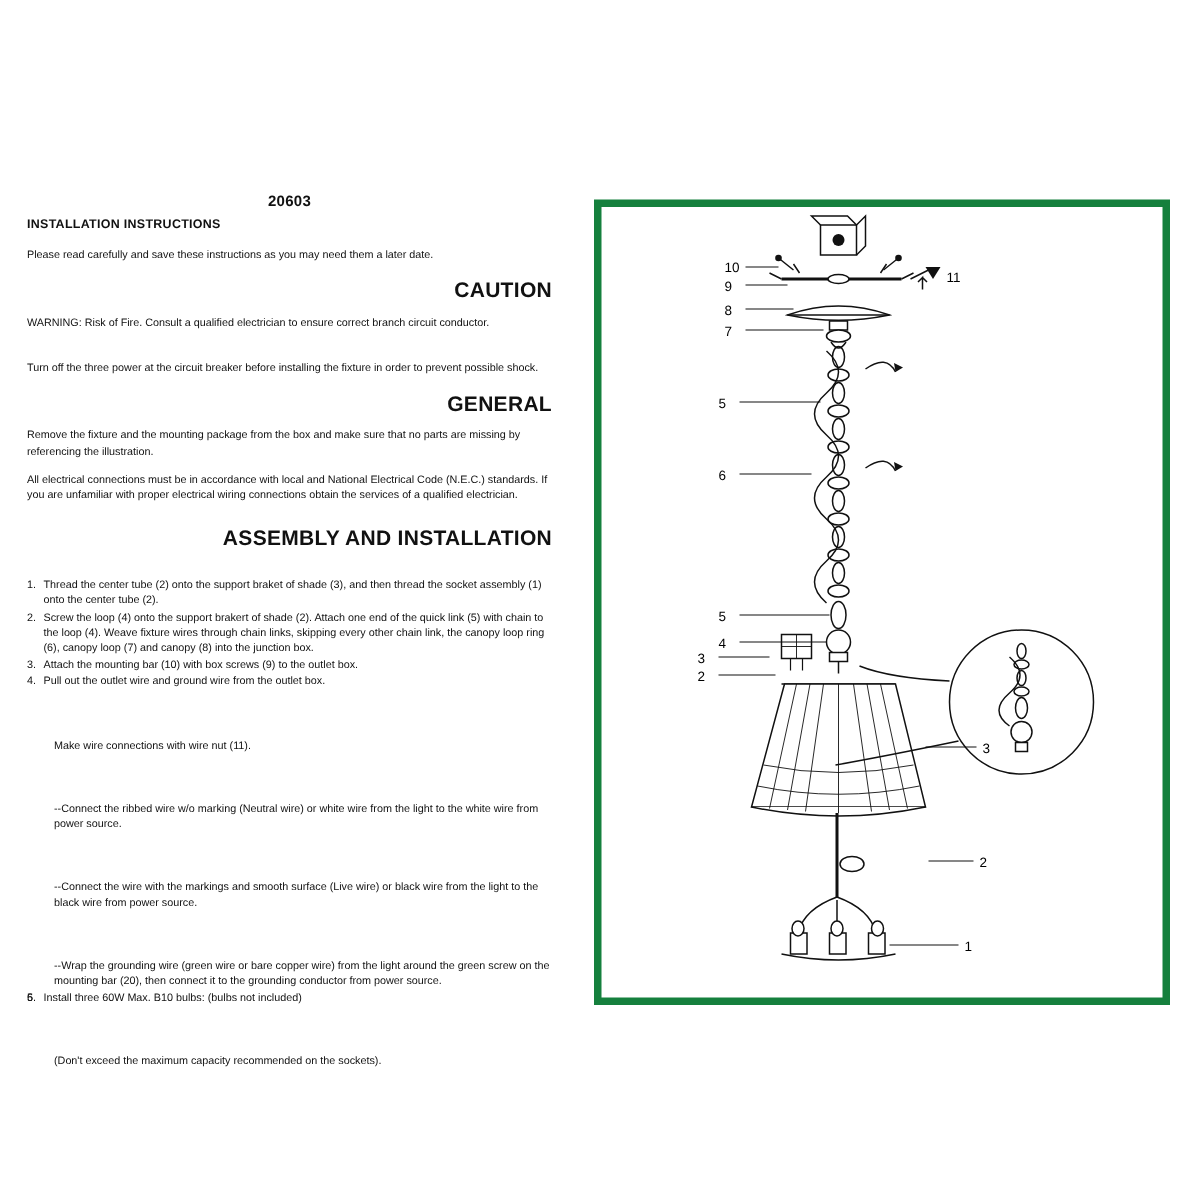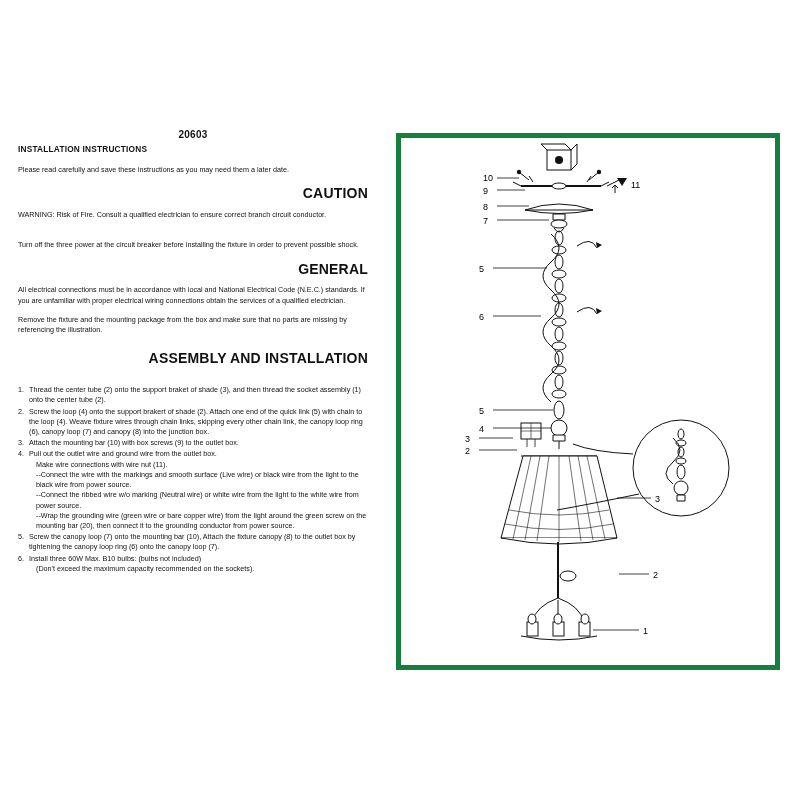--- a/index.html
+++ b/index.html
@@ -78,20 +78,21 @@
     padding-left: 11px;
     margin-bottom: 1px;
   }
   ol.steps > li .num {
     position: absolute;
     left: 0;
     top: 0;
   }
   .substep {
     padding-left: 7px;
+    margin-top: 32px;
   }
 
   
   .panel {
     position: absolute;
     left: 396px;
     top: 133px;
     width: 374px;
     height: 527px;
     border: 5px solid #15803d;
@@ -118,49 +119,48 @@
     <div class="doc-number">20603</div>
     <div class="doc-title">INSTALLATION INSTRUCTIONS</div>
 
     <p class="lead">Please read carefully and save these instructions as you may need them a later date.</p>
 
     <div class="section-heading">CAUTION</div>
     <p class="para tight">WARNING:  Risk of Fire.  Consult a qualified electrician to ensure correct branch circuit conductor.</p>
     <p class="para">Turn off the three power at the circuit breaker before installing the fixture in order to prevent possible shock.</p>
 
     <div class="section-heading">GENERAL</div>
+    <p class="para">Remove the fixture and the mounting package from the box and make sure that no parts are missing by referencing the illustration.</p>
     <p class="para">All electrical connections must be in accordance with local and National Electrical Code (N.E.C.) standards.  If you are unfamiliar with proper electrical wiring connections obtain the services of a qualified electrician.</p>
-    <p class="para">Remove the fixture and the mounting package from the box and make sure that no parts are missing by referencing the illustration.</p>
 
     <div class="section-heading assembly">ASSEMBLY AND INSTALLATION</div>
 
     <ol class="steps">
       <li>
         <span class="num">1.</span>
         <span>Thread the center tube (2) onto the support braket of shade (3), and then thread the socket assembly (1) onto the center tube (2).</span>
       </li>
       <li>
         <span class="num">2.</span>
         <span>Screw the loop (4) onto the support brakert of shade (2). Attach one end of the quick link (5) with chain to the loop (4). Weave fixture wires through chain links, skipping every other chain link, the canopy loop ring (6), canopy loop (7) and canopy (8) into the junction box.</span>
       </li>
       <li>
         <span class="num">3.</span>
         <span>Attach the mounting bar (10) with box screws (9) to the outlet box.</span>
       </li>
       <li>
         <span class="num">4.</span>
         <span>Pull out the outlet wire and ground wire from the outlet box.</span>
         <div class="substep">Make wire connections with wire nut (11).</div>
+        <div class="substep">--Connect the ribbed wire w/o marking (Neutral wire) or white wire from the light to the white wire from power source.</div>
         <div class="substep">--Connect the wire with the markings and smooth surface (Live wire) or black wire from the light to the black wire from power source.</div>
-        <div class="substep">--Connect the ribbed wire w/o marking (Neutral wire) or white wire from the light to the white wire from power source.</div>
         <div class="substep">--Wrap the grounding wire (green wire or bare copper wire) from the light around the green screw on the mounting bar (20), then connect it to the grounding conductor from power source.</div>
       </li>
       <li>
         <span class="num">5.</span>
-        <span>Screw the canopy loop (7) onto the mounting bar (10), Attach the fixture canopy (8) to the outlet box by tightening the canopy loop ring (6) onto the canopy loop (7).</span>
       </li>
       <li>
         <span class="num">6.</span>
         <span>Install three 60W Max. B10 bulbs: (bulbs not included)</span>
         <div class="substep">(Don't exceed the maximum capacity recommended on the sockets).</div>
       </li>
     </ol>
   </div>
 
   <div class="panel">

